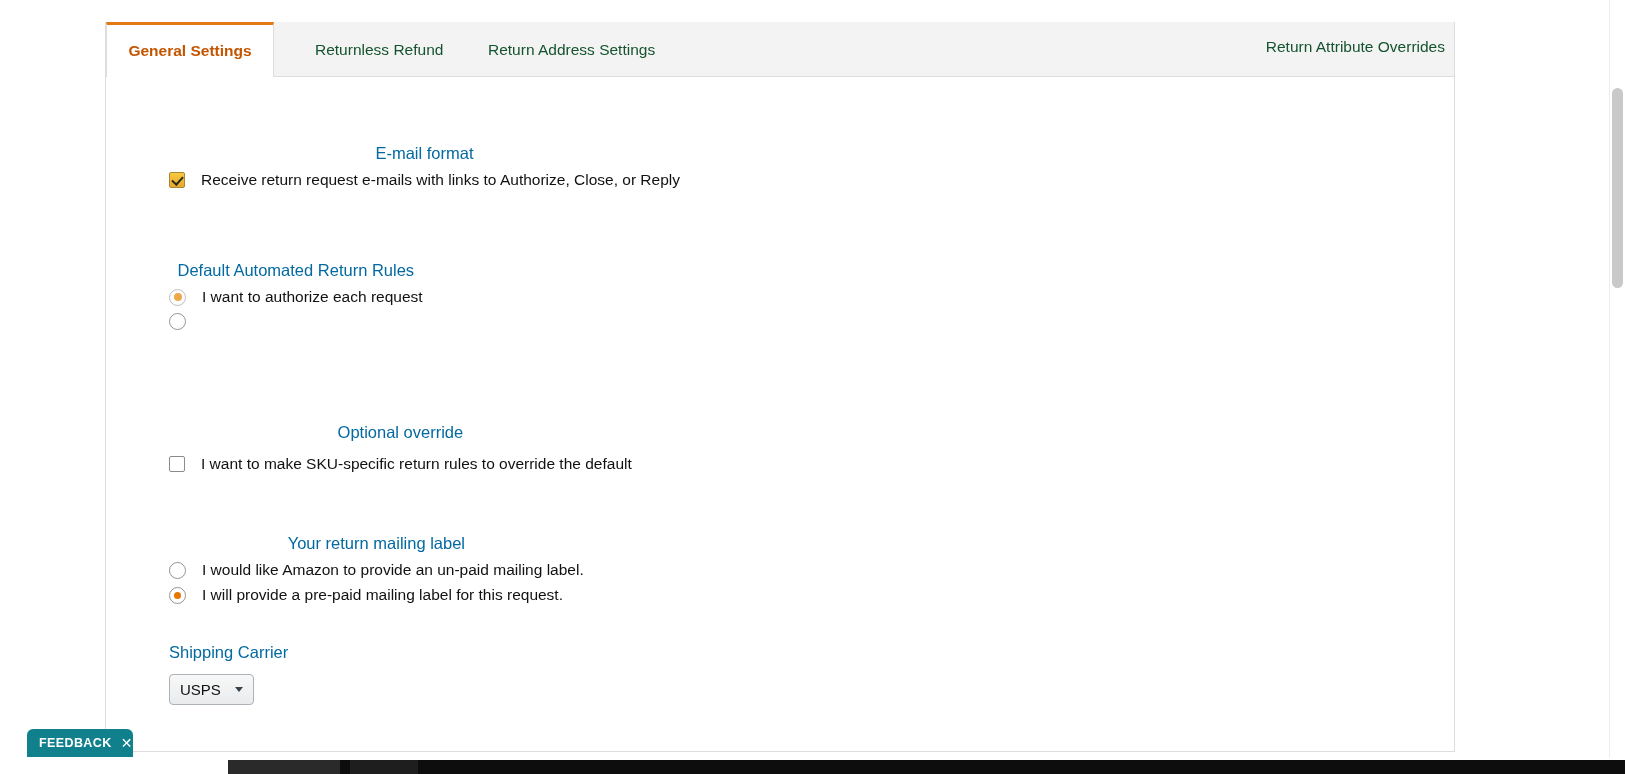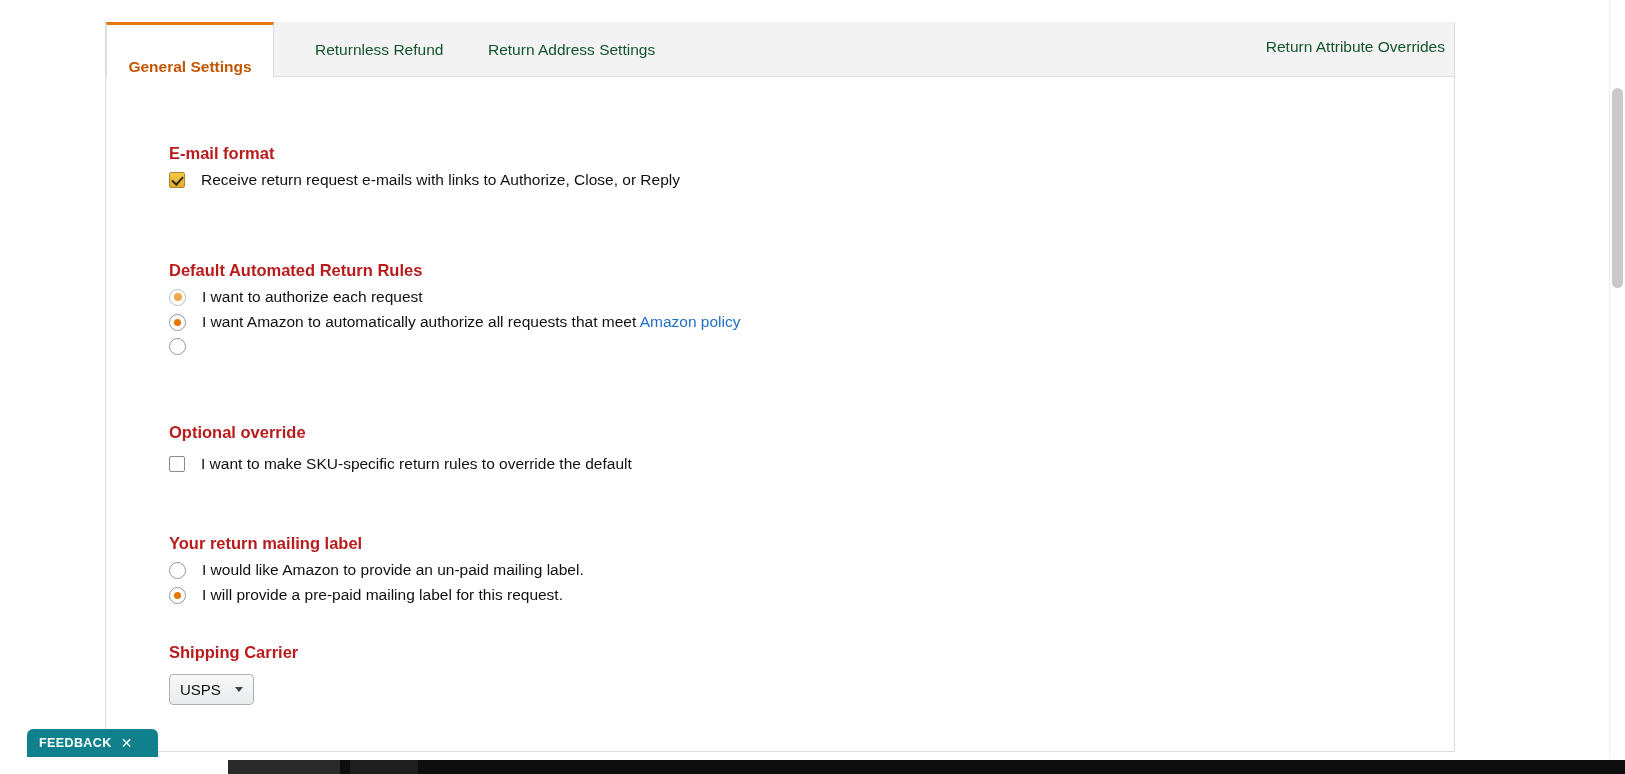--- a/index.html
+++ b/index.html
@@ -112,21 +112,21 @@
   .tab.active {
     background: #ffffff;
     color: #c45500;
     font-weight: bold;
     border-top: 3px solid #e47911;
     border-left: 1px solid #dddddd;
     border-right: 1px solid #dddddd;
     line-height: 52px;
     height: 56px;
   }
-  #tab-general { left: 0px; width: 168px; text-align: center; padding: 16px; }
+  #tab-general { left: 0px; width: 168px; text-align: center; padding: 0; }
   #tab-returnless { left: 185px; }
   #tab-address { left: 358px; }
   #tab-overrides {
     right: 0px;
     padding-right: 9px;
     line-height: 50px;
     text-align: center;
   }
 
   
@@ -135,24 +135,25 @@
     padding: 0;
     background: #ffffff;
     height: 673px;
     overflow: hidden;
   }
 
   .group { position: absolute; left: 63px; }
 
   .group-title {
     font-size: 16.5px;
-    color: #b91c1c;
+    color: #0369a1;
     margin: 0 0 8px 0;
-    font-weight: bold;
+    font-weight: normal;
     white-space: nowrap;
+    text-align: center;
   }
 
   .opt-row {
     display: flex;
     align-items: center;
     margin-bottom: 7px;
     white-space: nowrap;
   }
   .opt-label {
     font-size: 15.5px;
@@ -252,21 +253,21 @@
   #feedback {
     position: absolute;
     left: 27px;
     bottom: 17px;
     height: 28px;
     background: #10808c;
     color: #ffffff;
     border-radius: 6px 6px 0 0;
     display: flex;
     align-items: center;
-    padding: 0 26px 0 12px;
+    padding: 0 1px 0 12px;
     z-index: 60;
     cursor: pointer;
   }
   #feedback .fb-text {
     font-size: 12.5px;
     font-weight: bold;
     letter-spacing: 0.4px;
   }
   #feedback .fb-close {
     margin-left: 9px;
@@ -308,24 +309,20 @@
         </div>
       </div>
 
       <div class="group" style="top:184px;">
         <div class="group-title">Default Automated Return Rules</div>
         <div class="opt-row">
           <span class="radio selected-soft"></span>
           <span class="opt-label">I want to authorize each request</span>
         </div>
         <div class="opt-row">
-          <span class="radio selected"></span>
-          <span class="opt-label"><span>I want Amazon to automatically authorize all requests that meet </span><a class="inline-link" href="#">Amazon policy</a></span>
-        </div>
-        <div class="opt-row">
           <span class="radio"></span>
         </div>
       </div>
 
       <div class="group" style="top:346px;">
         <div class="group-title" style="margin-bottom:13px;">Optional override</div>
         <div class="opt-row">
           <span class="cbox"></span>
           <span class="opt-label">I want to make SKU-specific return rules to override the default</span>
         </div>

